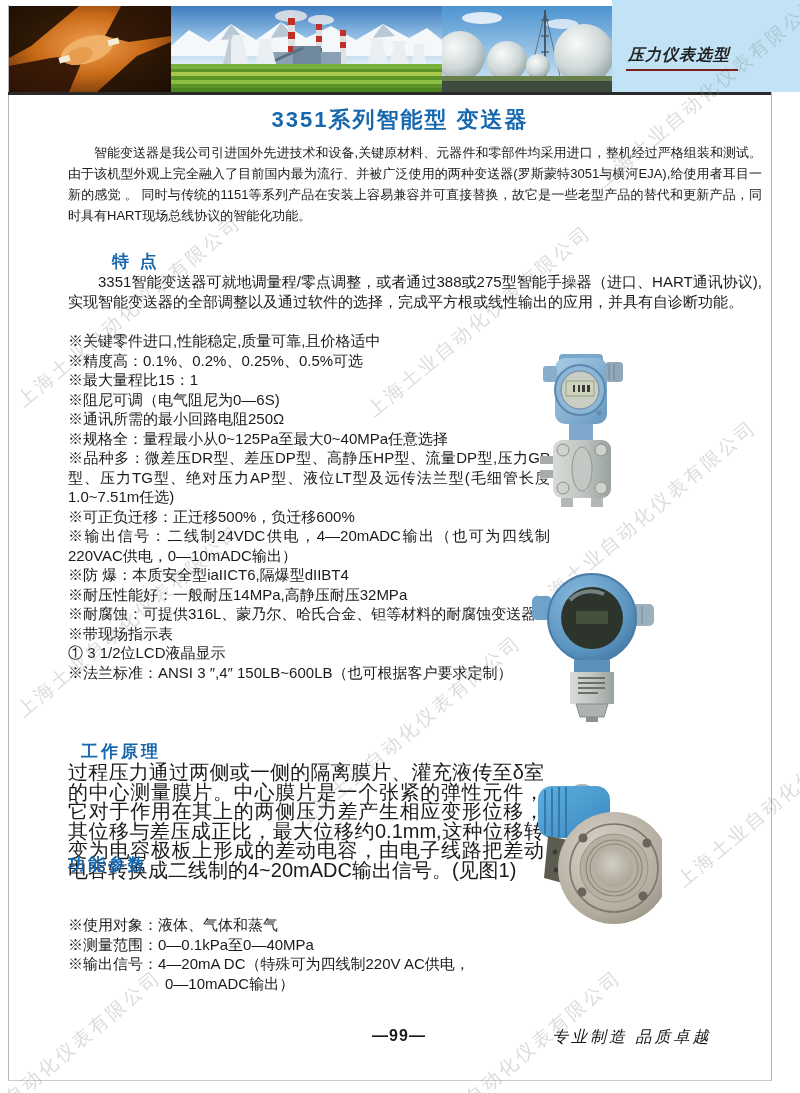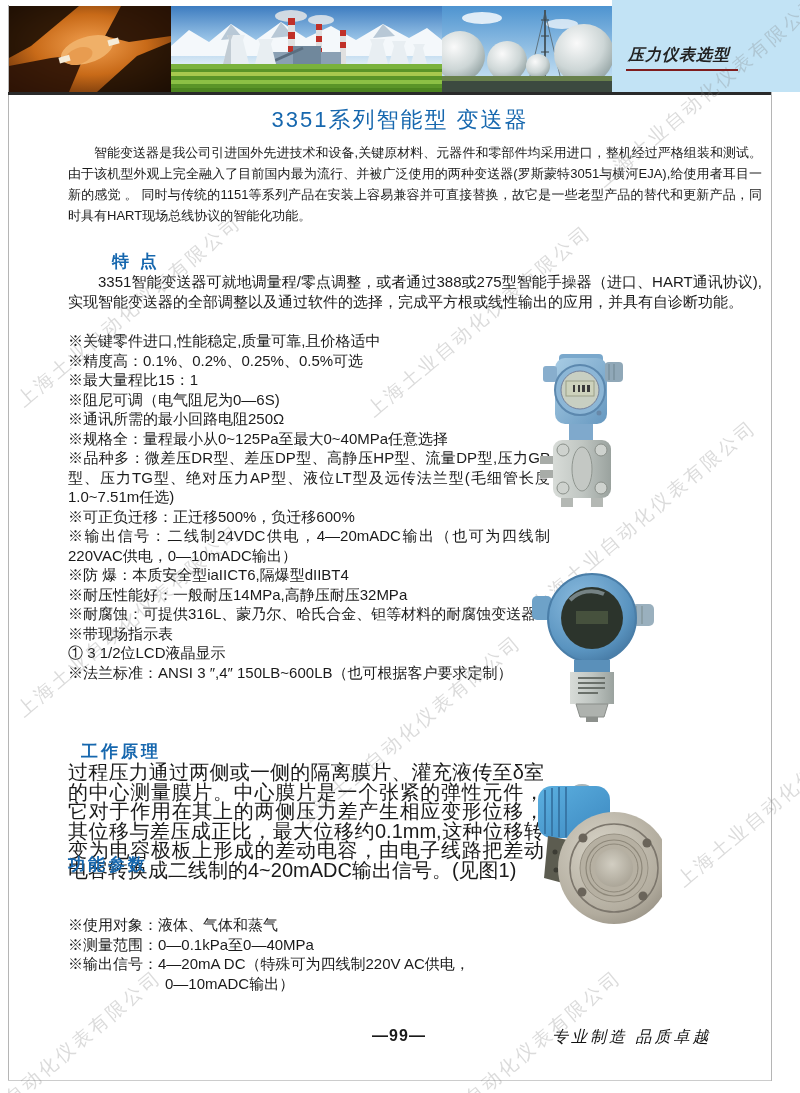--- a/index.html
+++ b/index.html
@@ -10,21 +10,21 @@
   .vline.left{left:8px;} .vline.right{left:771px;}
   .hline-bottom{position:absolute;left:8px;width:763px;top:1080px;height:1px;background:#cccccc;}
   .header-rule{position:absolute;left:8px;top:92px;width:763px;height:3px;background:#2a2a2a;}
   
   .photo-strip{position:absolute;left:9px;top:6px;width:603px;height:86px;display:flex;}
   .photo-strip svg{display:block;height:86px;}
   .blue-band{position:absolute;left:612px;top:0;width:188px;height:92px;background:#c2e3f5;}
   .catalog-label{position:absolute;left:626px;top:45px;font-size:16px;font-weight:bold;font-style:italic;
         color:#222;letter-spacing:1px;border-bottom:2px solid #7f1d1d;padding:0 8px 3px 2px;z-index:5;}
   .doc-title{position:absolute;left:0;top:105px;width:800px;text-align:center;
-        font-size:22px;font-weight:normal;color:#1667ae;letter-spacing:2px;}
+        font-size:22px;font-weight:bold;color:#1667ae;letter-spacing:2px;}
   
   .intro{position:absolute;left:68px;top:142px;width:694px;font-size:13px;line-height:21px;
         text-align:justify;text-indent:2em;}
   .sec-head{position:absolute;left:68px;font-size:17px;font-weight:bold;color:#1667ae;letter-spacing:3px;}
   .sec-head.h-feat{top:250px;margin-left:44px;} .sec-head.h-prin{top:740px;margin-left:13px;} .sec-head.h-par{top:839px;margin-top:14px;}
   .features-intro{position:absolute;left:68px;top:272px;width:694px;font-size:15px;line-height:20px;
         text-align:justify;text-indent:2em;}
   .features-list{position:absolute;left:68px;top:331px;width:482px;font-size:15px;line-height:19.5px;}
   .features-list div{text-align:justify;}
   .principle-body{position:absolute;left:68px;top:763px;width:476px;font-size:20px;line-height:19.5px;

